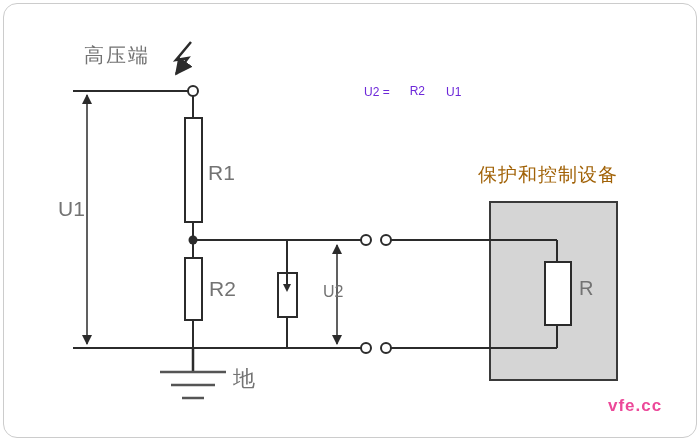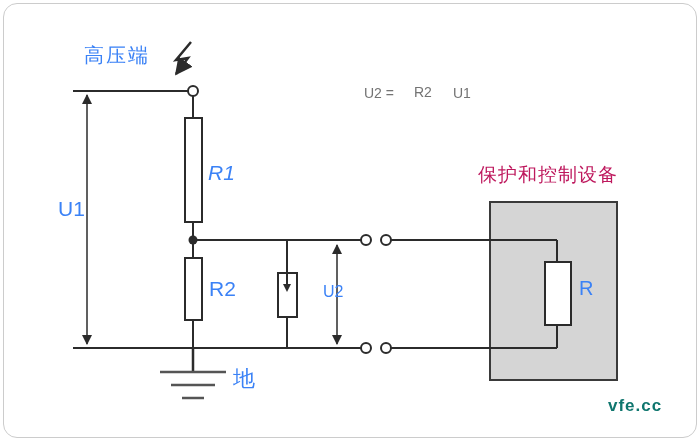--- a/index.html
+++ b/index.html
@@ -7,44 +7,44 @@
   body { font-family:"Liberation Sans", sans-serif; color:#222222; position:relative; overflow:hidden; }
 
   .frame {
     position:absolute; left:3px; top:3px; right:3px; bottom:3px;
     border:1px solid #cccccc; border-radius:14px;
     pointer-events:none;
   }
 
   svg.circuit { position:absolute; left:0; top:0; }
 
-  .lbl { position:absolute; color:#3b82f6; white-space:nowrap; }
+  .lbl { position:absolute; color:#737373; white-space:nowrap; }
   .lbl-hv       { left:84px;  top:42px;  font-size:20px; letter-spacing:2px; }
   .lbl-u1       { left:58px;  top:197px; font-size:21px; }
-  .lbl-r1       { left:208px; top:161px; font-size:21px;font-style:italic; }
+  .lbl-r1       { left:208px; top:161px; font-size:21px; }
   .lbl-r2       { left:209px; top:277px; font-size:21px; }
   .lbl-u2       { left:323px; top:283px; font-size:16px; }
   .lbl-ground   { left:233px; top:364px; font-size:22px; }
-  .lbl-box-title{ left:478px; top:162px; font-size:19px; letter-spacing:1px; color:#be185d; }
+  .lbl-box-title{ left:478px; top:162px; font-size:19px; letter-spacing:1px; color:#a16207; }
   .lbl-r        { left:579px; top:277px; font-size:20px; }
 
   .formula {
     position:absolute; left:364px; top:84px;
-    display:flex; align-items:center; font-size:14px; color:#737373;
+    display:flex; align-items:center; font-size:12px; color:#6d28d9;
   }
   .formula .lhs { margin-right:6px; }
   .formula .frac { display:inline-flex; flex-direction:column; align-items:center; }
   .formula .num { padding:0 14px 2px 14px; }
   .formula .den { padding:2px 4px 0 4px; border-top:2px solid #2b2b2b; }
   .formula .rhs { margin-left:7px; }
 
   .watermark {
     position:absolute; left:608px; top:396px;
     font-size:17px; font-weight:bold; letter-spacing:1px;
-    color:#0f766e;
+    color:#ec4899;
   }
 </style>
 </head>
 <body>
 
 <div class="frame"></div>
 
 <svg class="circuit" width="700" height="441" viewBox="0 0 700 441">
   <defs>
     <marker id="arrow" viewBox="0 0 10 10" refX="9" refY="5" markerWidth="7" markerHeight="7" orient="auto-start-reverse">

